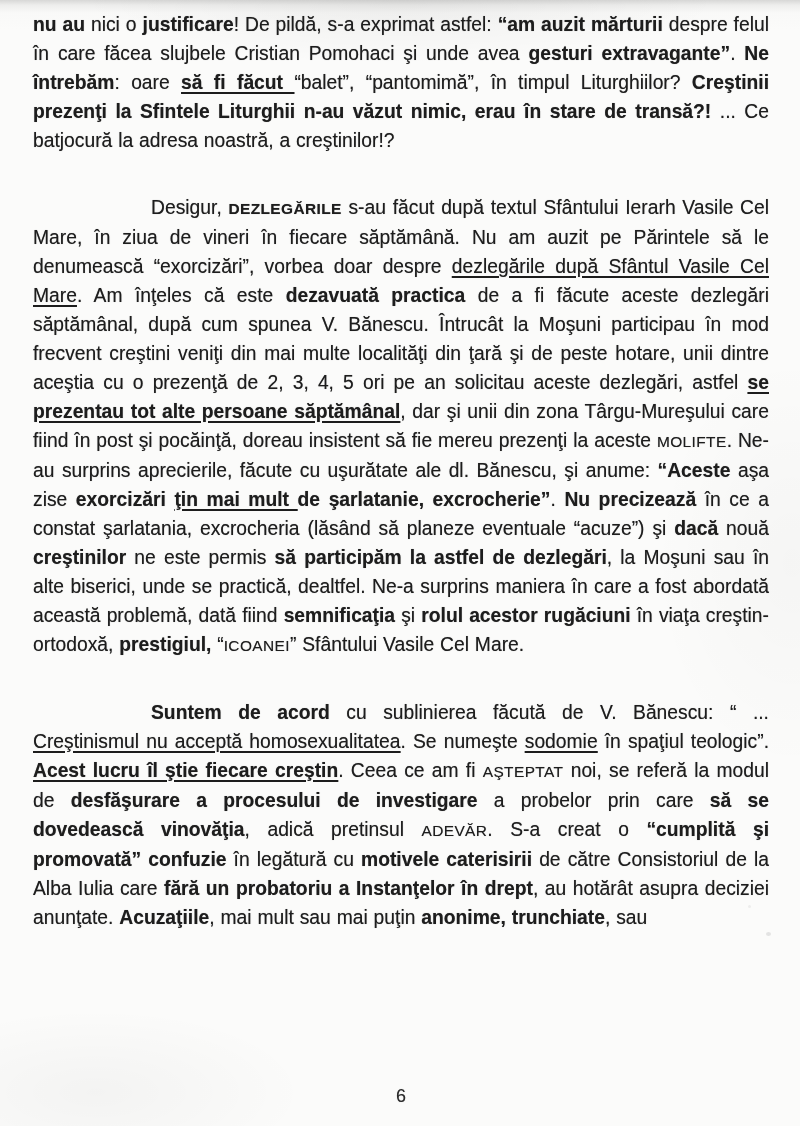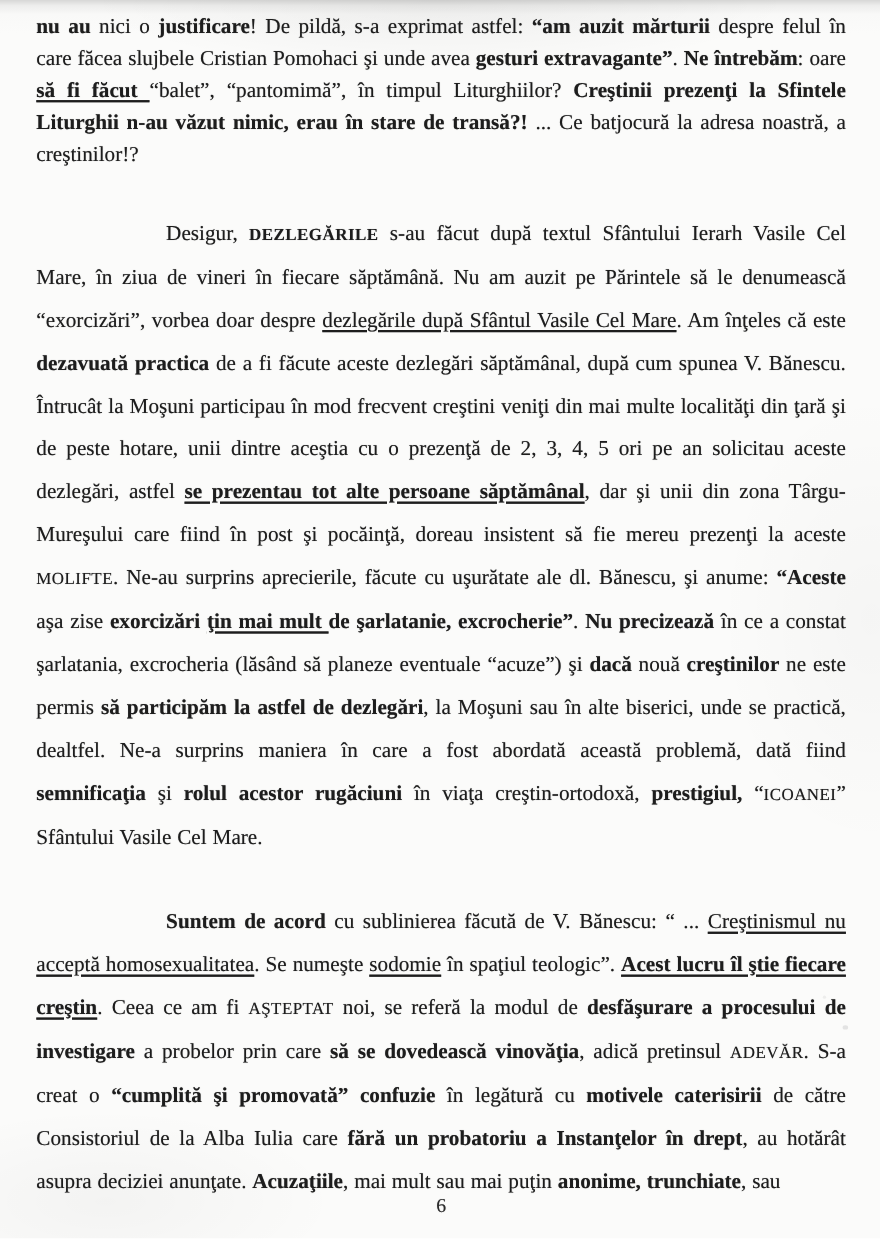--- a/index.html
+++ b/index.html
@@ -5,21 +5,21 @@
   html, body {
     margin: 0;
     padding: 0;
     background: #ffffff;
   }
   .page {
     position: relative;
     width: 800px;
     height: 1126px;
     overflow: hidden;
-    font-family: Liberation Serif, serif;
+    font-family: Liberation Sans, sans-serif;
     background:
       radial-gradient(ellipse 300px 120px at 12% 97%, rgba(0,0,0,0.03), transparent 70%),
       radial-gradient(ellipse 200px 300px at 99% 50%, rgba(0,0,0,0.025), transparent 70%),
       radial-gradient(ellipse 400px 80px at 50% 0%, rgba(0,0,0,0.05), transparent 80%),
       linear-gradient(180deg, #d7d7d6 0px, #ededec 5px, #f9f9f8 13px, #fbfbfa 30px, #fbfbfa 100%);
   }
   .content {
     position: absolute;
     left: 33px;
     top: 10px;
@@ -31,21 +31,21 @@
   p.para {
     margin: 0;
     text-align: justify;
     font-size: 19.3px;
   }
   p.para.tight {
     line-height: 29px;
     margin-bottom: 7px;
   }
   p.para.wide {
-    line-height: 39px;
+    line-height: 29px;
     margin-top: 38px;
   }
   p.para.indent {
     text-indent: 118px;
   }
   .b  { font-weight: 700; }
   .u  {
     text-decoration: underline;
     text-decoration-thickness: 1.5px;
     text-underline-offset: 3px;

